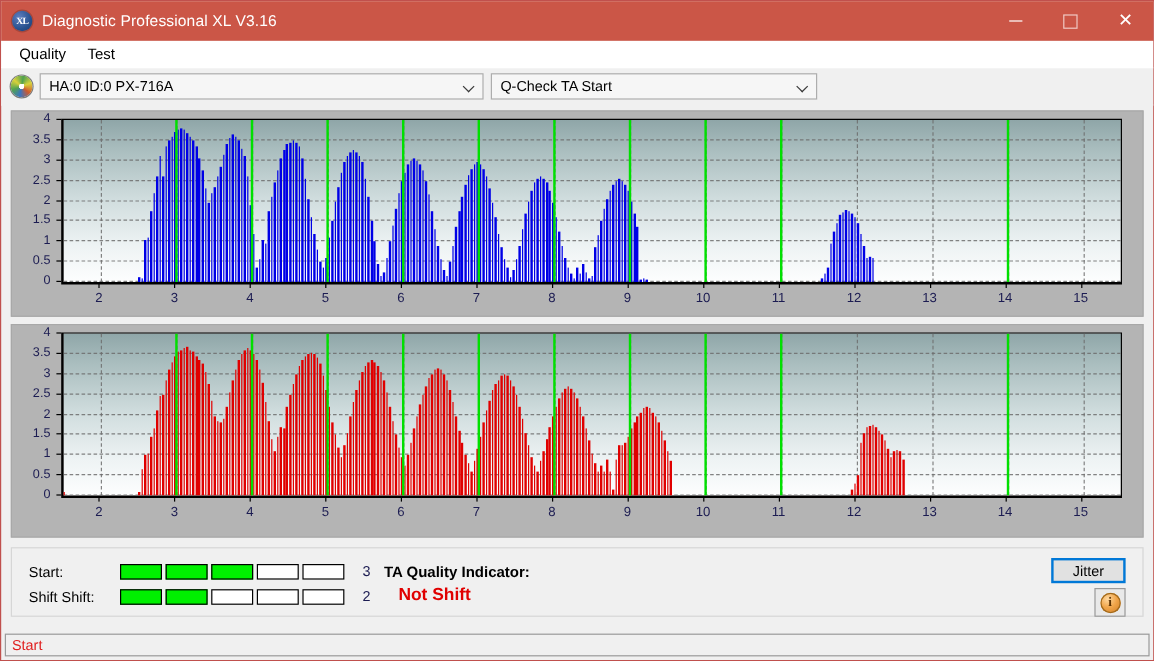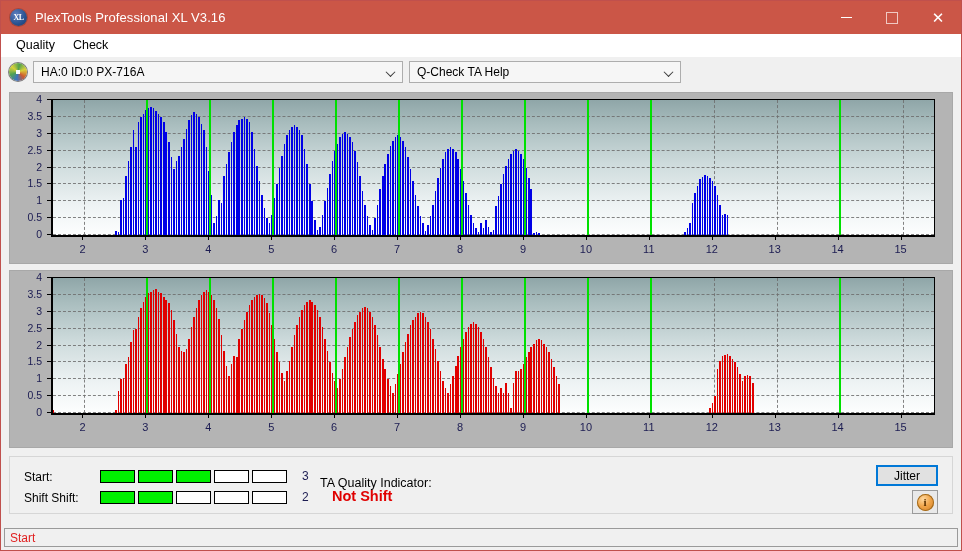--- a/index.html
+++ b/index.html
@@ -171,47 +171,47 @@
   }
   .statusbar span{font-size:12px;color:#e02020;}
 </style>
 </head>
 <body>
 
 <div class="window">
 
   <div class="titlebar">
     <div class="app-icon">XL</div>
-    <div class="title-text">PlexTools Professional XL V3.16</div>
+    <div class="title-text">Diagnostic Professional XL V3.16</div>
     <div class="winbtns">
       <div class="winbtn min">
           <span></span>
         </div>
       <div class="winbtn max">
           <span></span>
         </div>
       <div class="winbtn close">
           <span>✕</span>
         </div>
     </div>
   </div>
 
   <div class="menubar">
     <div class="menuitem">Quality</div>
-    <div class="menuitem">Check</div>
+    <div class="menuitem">Test</div>
   </div>
 
   <div class="toolbar">
     <div class="disc-icon"></div>
     <div class="combo" id="combo-drive">
       <span>HA:0 ID:0  PX-716A</span>
       <span class="chev"></span>
     </div>
     <div class="combo" id="combo-test">
-      <span>Q-Check TA Help</span>
+      <span>Q-Check TA Start</span>
       <span class="chev"></span>
     </div>
   </div>
 
   <div class="charts-wrap">
     <div class="chart-panel" id="chart-panel-0">
         <div class="plot" style="left: 41px; top: 6px; width: 881px; height: 135px;">
           <div class="gridline-h" style="bottom: 16.875px;"></div>
           <div class="gridline-h" style="bottom: 33.75px;"></div>
           <div class="gridline-h" style="bottom: 50.625px;"></div>
@@ -776,21 +776,21 @@
       <div class="lbl" style="left:14px;top:34px;">Shift Shift:</div>
       <div class="meter" id="peak-meter" style="left:90px;top:34px;">
           <div class="cell on"></div>
           <div class="cell on"></div>
           <div class="cell"></div>
           <div class="cell"></div>
           <div class="cell"></div>
         </div>
       <div class="meterval" style="left:292px;top:33px;">2</div>
 
-      <div class="taq-label" style="left:310px;top:19px;">TA Quality Indicator:</div>
+      <div class="taq-label" style="left:310px;top:13px;font-weight:bold;">TA Quality Indicator:</div>
       <div class="taq-value" style="left:322px;top:31px;">Not Shift</div>
 
       <div class="start-btn" style="left:866px;top:8px;">Jitter</div>
       <div class="info-btn" style="left:902px;top:33px;">
         <div class="info-glyph">i</div>
       </div>
     </div>
   </div>
 
   <div class="statusbar">

